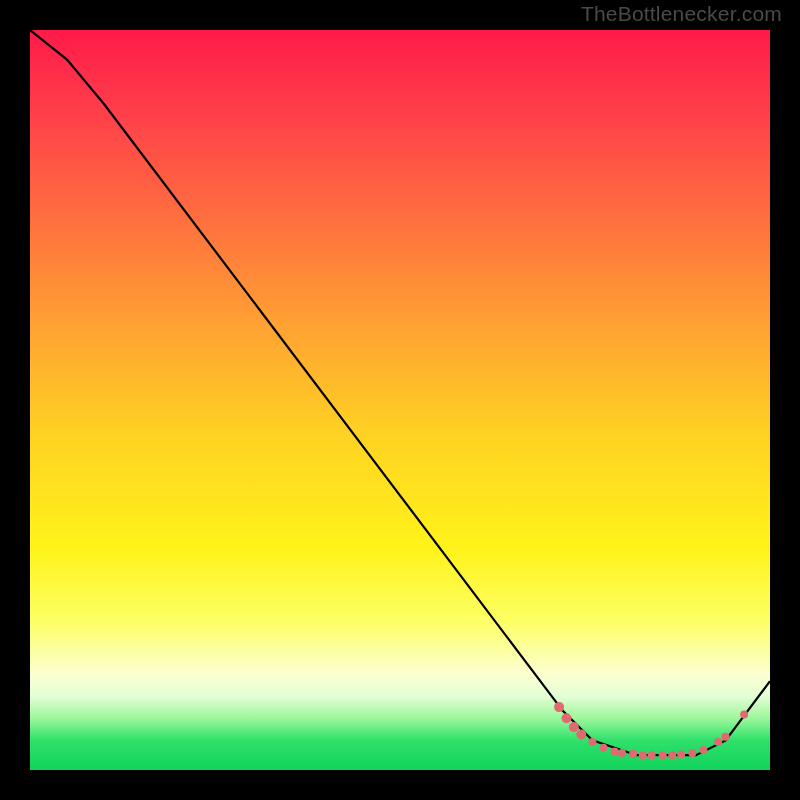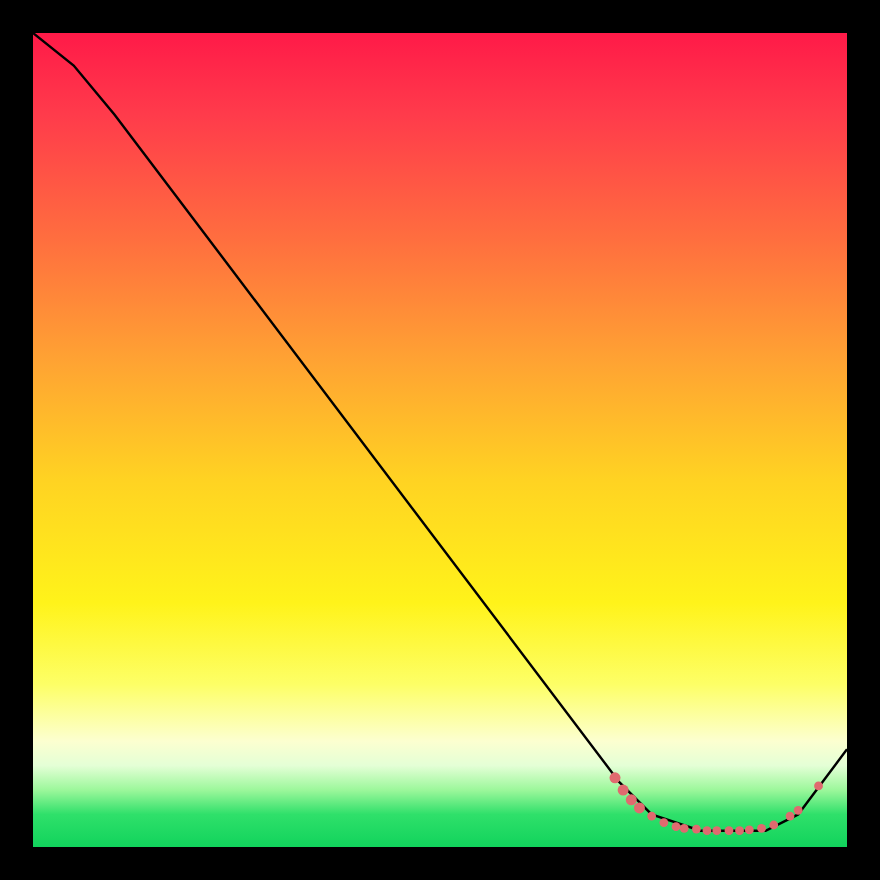--- a/index.html
+++ b/index.html
@@ -54,20 +54,21 @@
     left: 0;
     top: 0;
     width: 740px;
     height: 740px;
   }
 </style>
 </head>
 <body>
 
 <div class="frame">
+  <div class="watermark">TheBottlenecker.com</div>
 
   <div class="plot">
     <svg class="curve" viewBox="0 0 740 740" preserveAspectRatio="none">
       <path d="M0.0 0.0 L37.0 29.6 L74.0 74.0 L532.8 680.8 L562.4 710.4 L606.8 725.2 L666.0 725.2 L695.6 710.4 L740.0 651.2" fill="none" stroke="#000000" stroke-width="2.2"></path>
       <g>
           <circle cx="529.1" cy="677.1" r="5" fill="#e06a6f"></circle>
           <circle cx="536.5" cy="688.2" r="5" fill="#e06a6f"></circle>
           <circle cx="543.9" cy="697.1" r="5" fill="#e06a6f"></circle>
           <circle cx="551.3" cy="704.5" r="5" fill="#e06a6f"></circle>
           <circle cx="562.4" cy="711.9" r="4" fill="#e06a6f"></circle>

